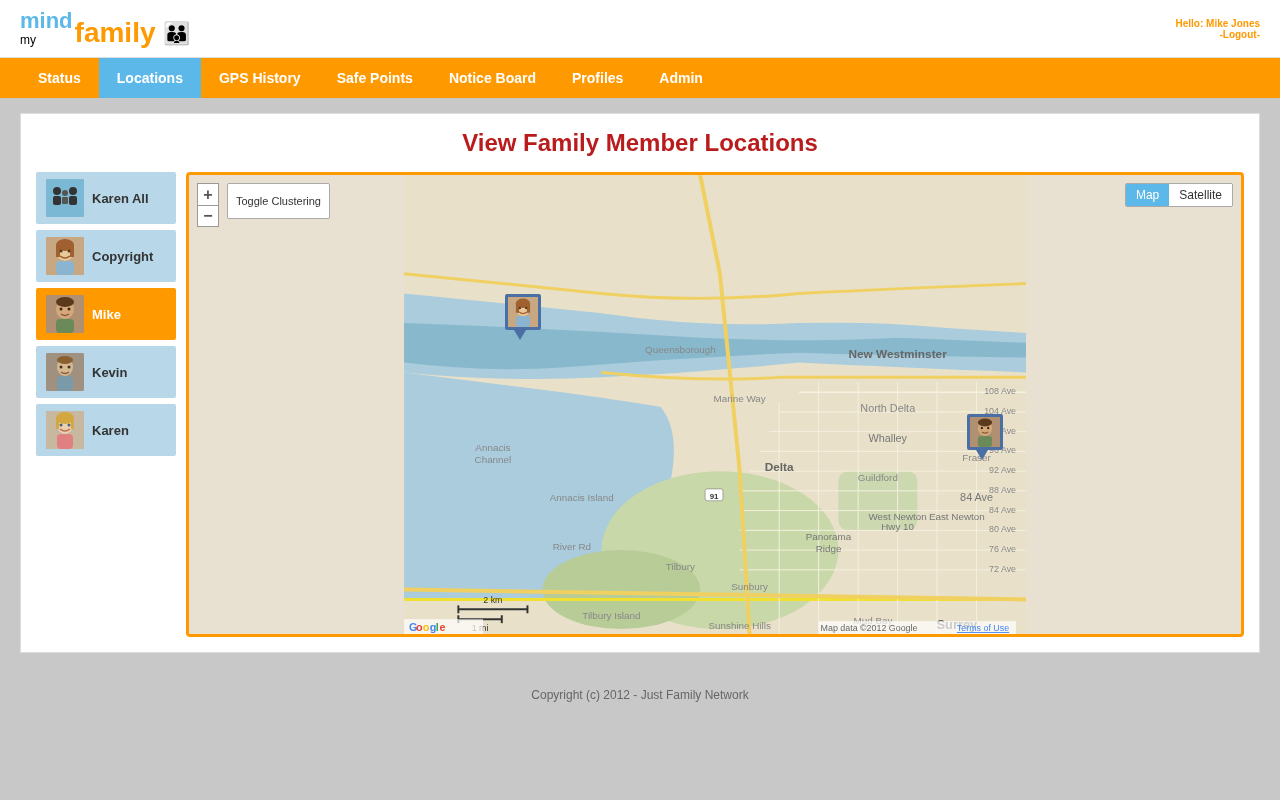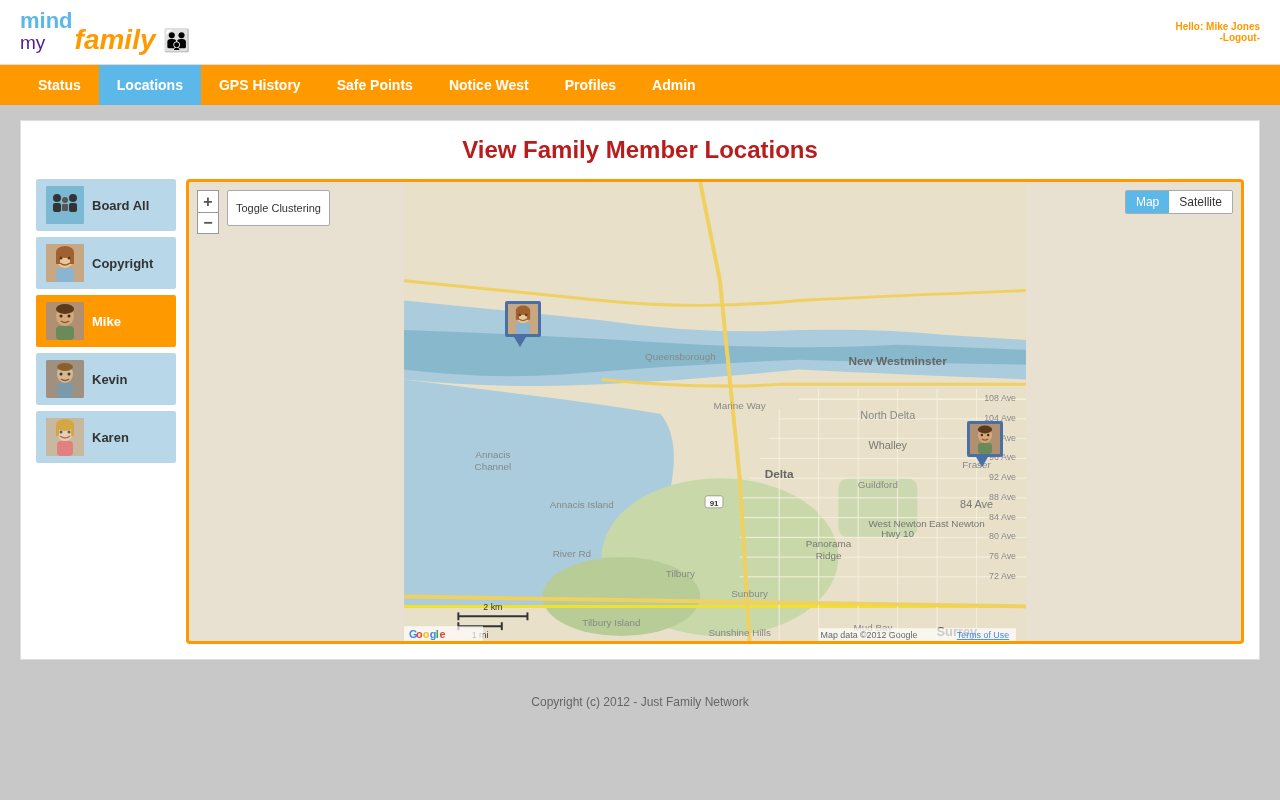--- a/index.html
+++ b/index.html
@@ -28,29 +28,28 @@
       display: flex;
       align-items: center;
     }
     .logo-mind {
       color: #5bb8e8;
       font-size: 22px;
       font-weight: bold;
       line-height: 1;
     }
     .logo-my {
-      color: #4c1d95;
-      font-size: 19px;
+      color: #000000;
+      font-size: 12px;
       font-weight: normal;
     }
     .logo-family {
       color: #f90;
       font-size: 28px;
       font-weight: bold;
-      font-style: italic;
       line-height: 1;
     }
     .logo-icon {
       margin-left: 6px;
       font-size: 22px;
       color: #333;
     }
     #user-greeting {
       text-align: right;
       color: #f90;
@@ -269,21 +268,21 @@
       <span>Hello: Mike Jones</span>
       <span style="cursor:pointer;">-Logout-</span>
     </div>
   </div>
 
   <div id="nav">
     <a class="nav-item">Status</a>
     <a class="nav-item active">Locations</a>
     <a class="nav-item">GPS History</a>
     <a class="nav-item">Safe Points</a>
-    <a class="nav-item">Notice West</a>
+    <a class="nav-item">Notice Board</a>
     <a class="nav-item">Profiles</a>
     <a class="nav-item">Admin</a>
   </div>
 
   <div id="main">
     <div id="page-title">View Family Member Locations</div>
 
     <div id="content-area">
 
       <div id="sidebar">
@@ -296,21 +295,21 @@
 
               <circle cx="11" cy="12" r="4" fill="#333"></circle>
               <rect x="7" y="17" width="8" height="9" rx="2" fill="#333"></rect>
               <circle cx="27" cy="12" r="4" fill="#333"></circle>
               <rect x="23" y="17" width="8" height="9" rx="2" fill="#333"></rect>
 
               <circle cx="19" cy="14" r="3" fill="#555"></circle>
               <rect x="16" y="18" width="6" height="7" rx="1" fill="#555"></rect>
             </svg>
           </div>
-          <span class="member-name">Board All</span>
+          <span class="member-name">Karen All</span>
         </div>
 
         <div class="member-card">
           <div class="member-avatar">
             <svg width="38" height="38" viewBox="0 0 38 38">
               <rect width="38" height="38" fill="#c8a882"></rect>
 
               <ellipse cx="19" cy="14" rx="9" ry="10" fill="#e8c99a"></ellipse>
 
               <ellipse cx="19" cy="8" rx="9" ry="6" fill="#a06030"></ellipse>

